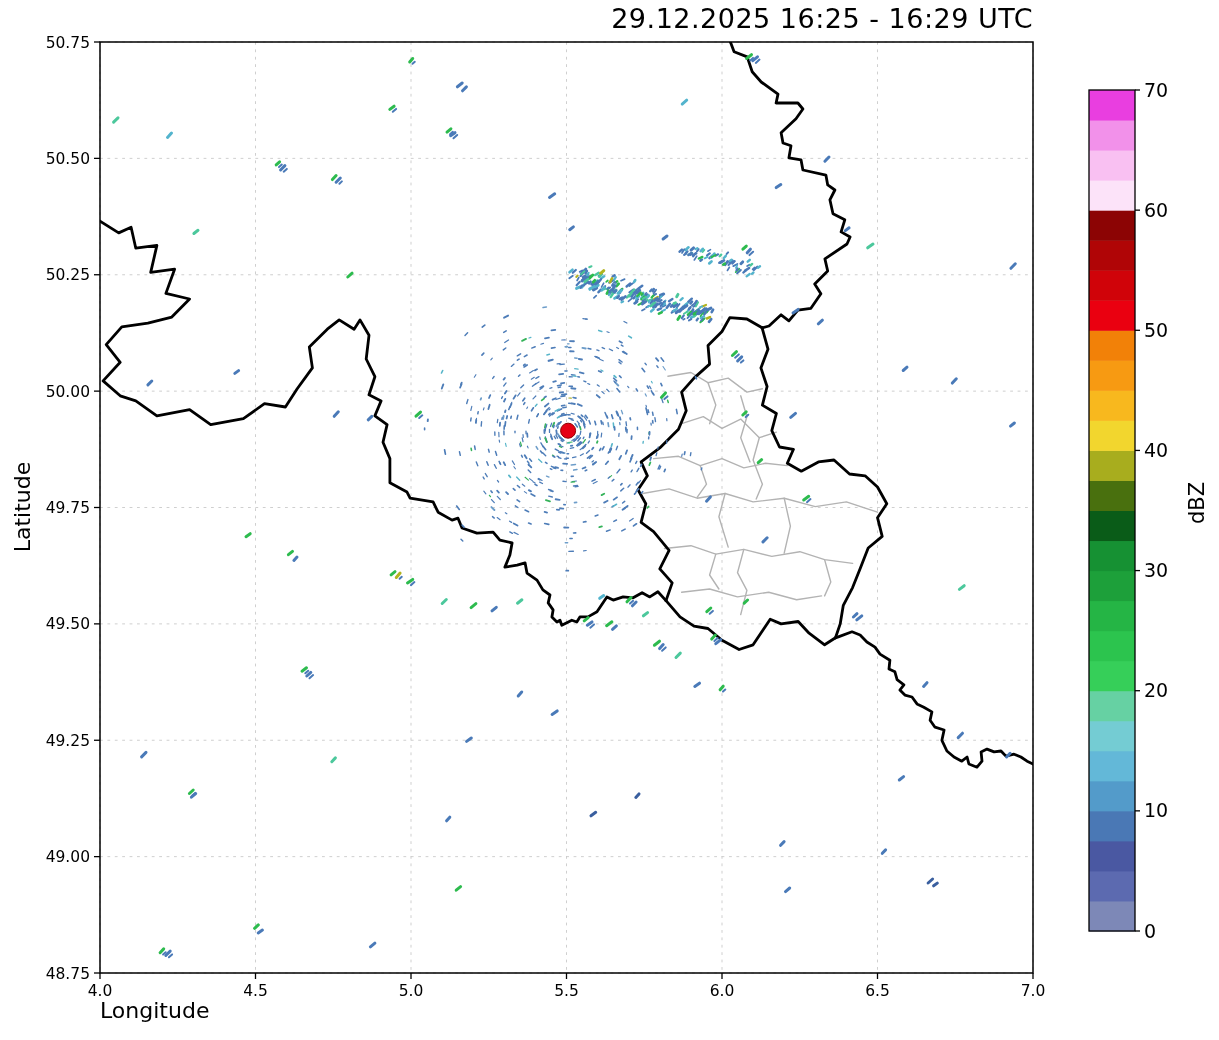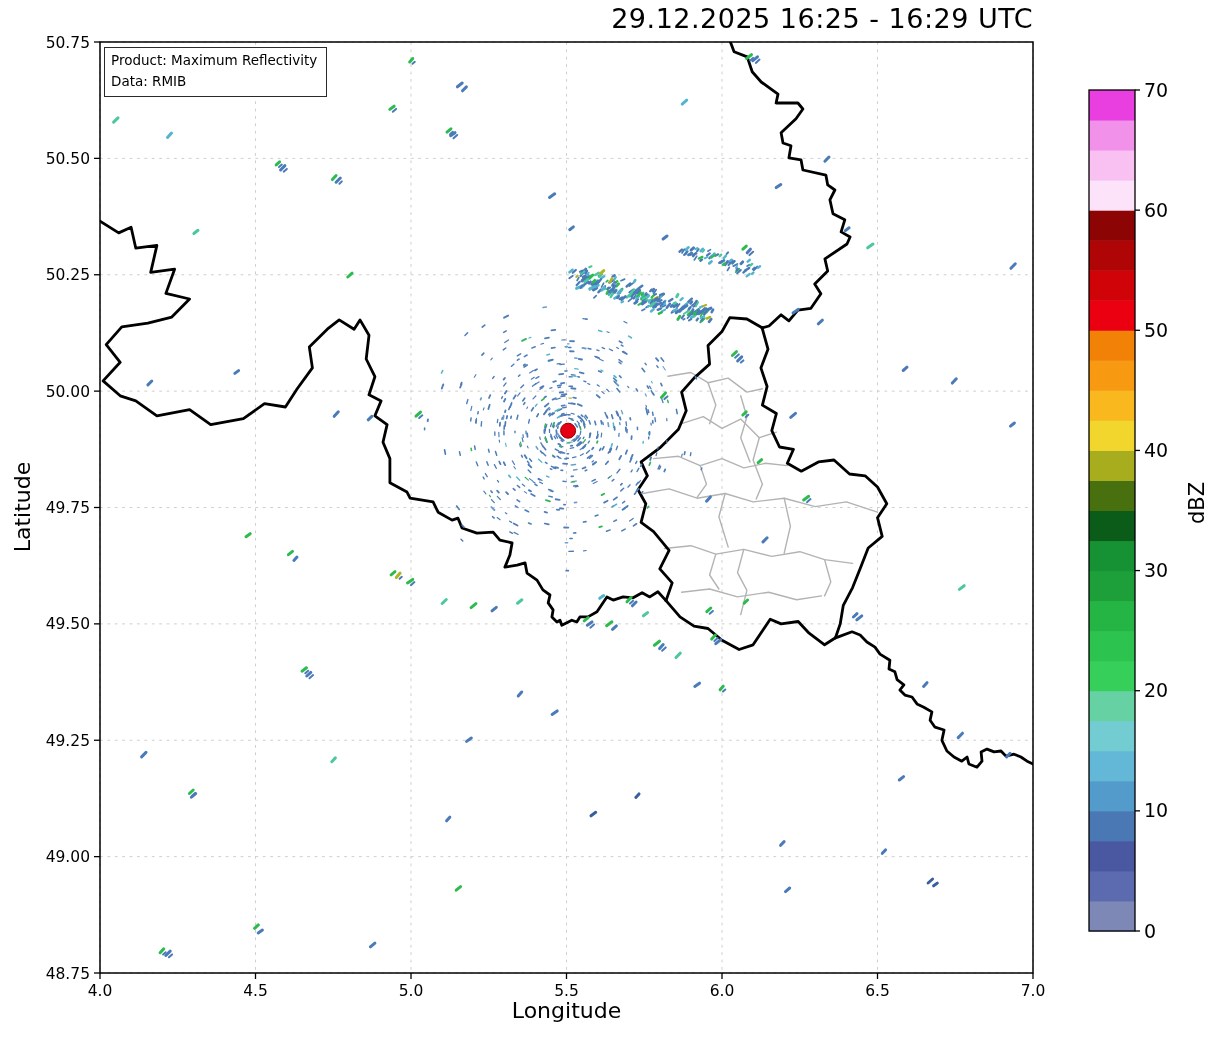--- a/index.html
+++ b/index.html
@@ -5,21 +5,21 @@
   html,body{margin:0;padding:0;background:#fff;}
   body{width:1219px;height:1040px;position:relative;overflow:hidden;
        font-family:"DejaVu Sans",sans-serif;color:#000;}
   .figure{position:absolute;left:0;top:0;width:1219px;height:1040px;}
   svg#fig{position:absolute;left:0;top:0;}
   .title{position:absolute;left:100px;top:3px;width:933px;text-align:right;
          font-size:27px;letter-spacing:0.5px;}
   .infobox{position:absolute;left:104px;top:47px;background:#fff;
            border:1.5px solid #2a2a2a;padding:2px 9px 4px 6px;
            font-size:13.5px;line-height:1.55;white-space:nowrap;}
-  .xlabel{position:absolute;left:100px;top:998px;width:933px;text-align:center;
+  .xlabel{position:absolute;left:100px;top:998px;width:933px;
           font-size:22px;}
   .ylabel{position:absolute;left:22px;top:507px;font-size:22px;white-space:nowrap;
           transform:translate(-50%,-50%) rotate(-90deg);}
   .cblabel{position:absolute;left:1197px;top:503px;font-size:21px;white-space:nowrap;
           transform:translate(-50%,-50%) rotate(-90deg);}
 </style>
 </head>
 <body>
 
 <div class="figure">
@@ -1081,20 +1081,16 @@
         <text x="1144" y="456.92857142857144">40</text>
         <line x1="1135" y1="330.2857142857142" x2="1140" y2="330.2857142857142" stroke="#000" stroke-width="1.3"></line>
         <text x="1144" y="336.7857142857142">50</text>
         <line x1="1135" y1="210.14285714285722" x2="1140" y2="210.14285714285722" stroke="#000" stroke-width="1.3"></line>
         <text x="1144" y="216.64285714285722">60</text>
         <line x1="1135" y1="90" x2="1140" y2="90" stroke="#000" stroke-width="1.3"></line>
         <text x="1144" y="96.5">70</text>
       </g>
     </svg>
   <div class="title">29.12.2025 16:25 - 16:29 UTC</div>
-  <div class="infobox">
-    <div>Product: Maximum Reflectivity</div>
-    <div>Data: RMIB</div>
-  </div>
   <div class="xlabel">Longitude</div>
   <div class="ylabel">Latitude</div>
   <div class="cblabel">dBZ</div>
 </div>
 
 </body></html>

